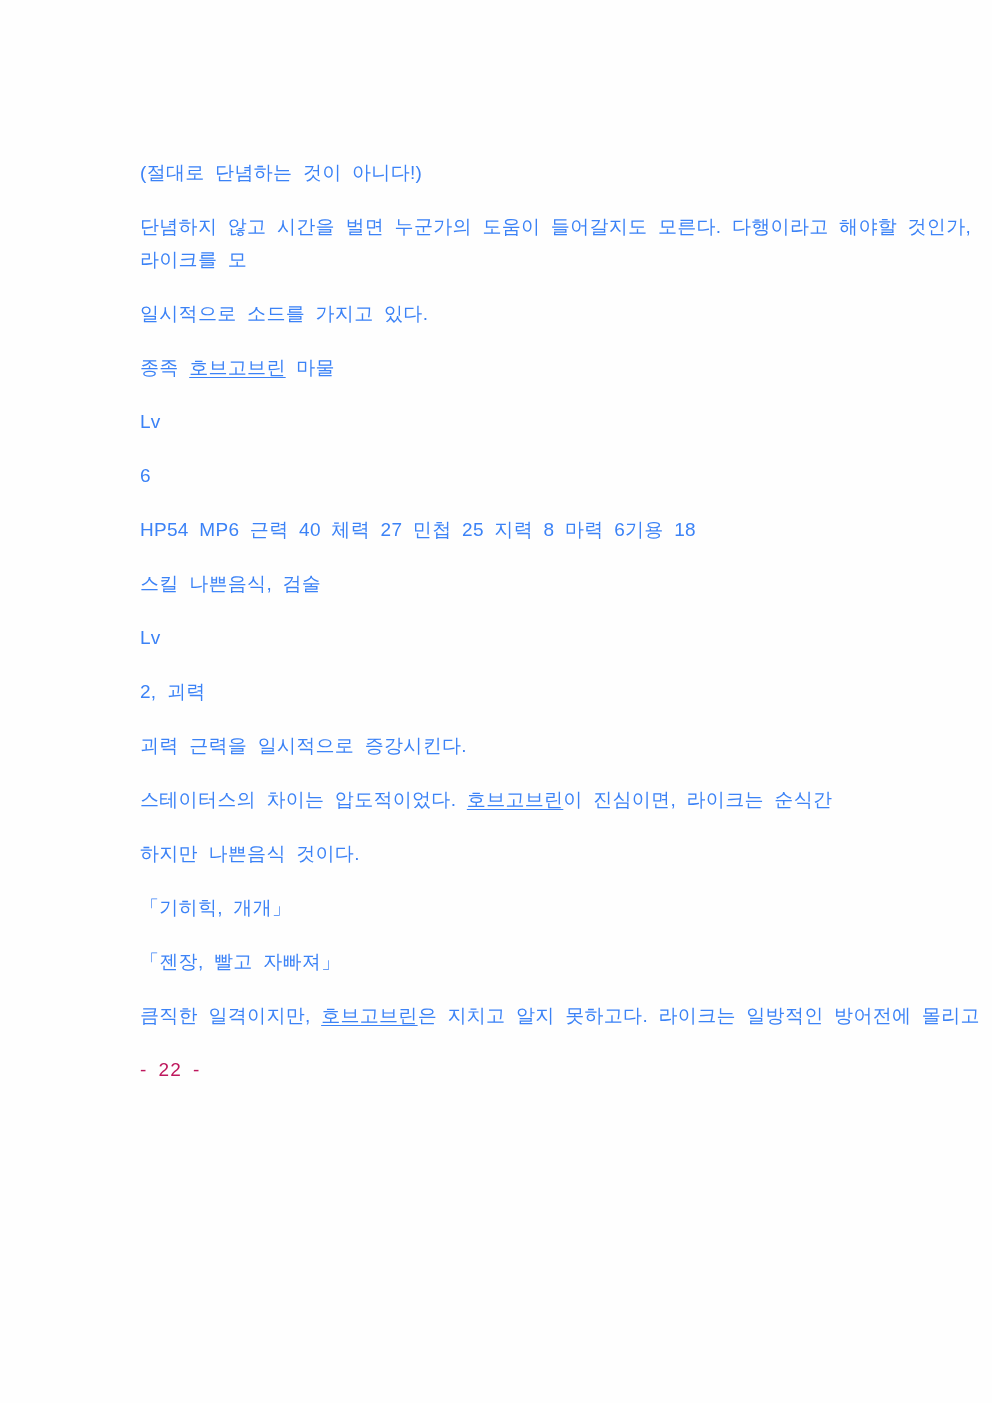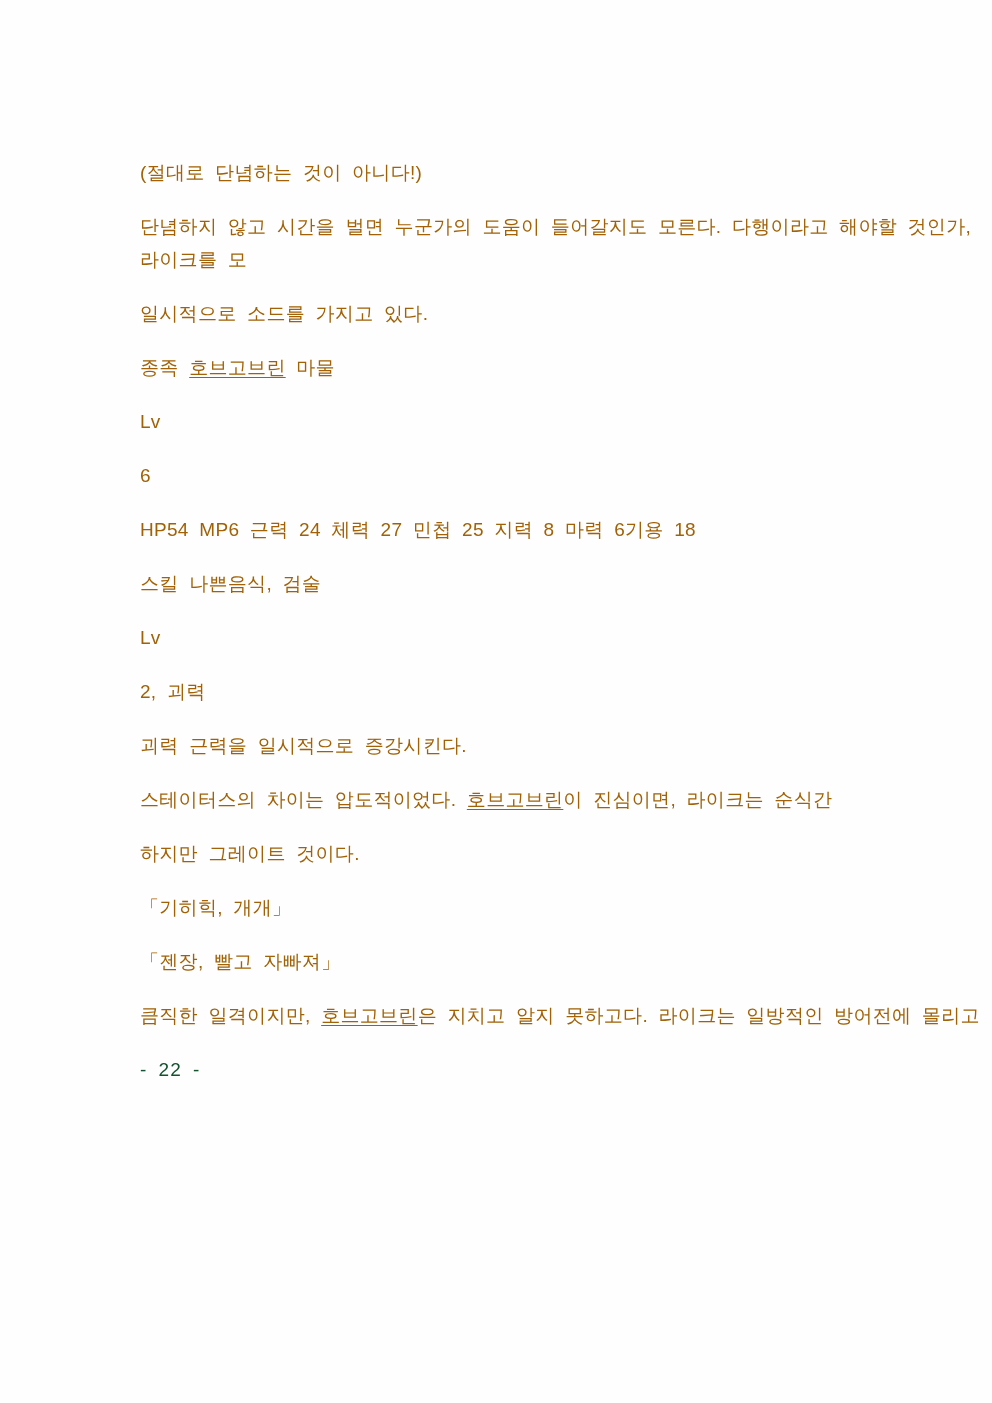--- a/index.html
+++ b/index.html
@@ -19,34 +19,34 @@
     height: 1403px;
     background: #fefefe;
     box-sizing: border-box;
     padding: 156px 100px 0 140px;
     overflow: hidden;
   }
   .doc p {
     margin: 0 0 21px 0;
     font-size: 19px;
     line-height: 33px;
-    color: #a16207;
+    color: #3b82f6;
     letter-spacing: 0.3px;
     word-spacing: 5px;
     white-space: pre;
   }
   .doc .u {
     text-decoration: underline;
     text-underline-offset: 3px;
     text-decoration-thickness: 1px;
   }
   .page-number {
     font-size: 19px;
     line-height: 33px;
-    color: #14532d;
+    color: #be185d;
     letter-spacing: 1px;
     word-spacing: 5px;
   }
 </style>
 </head>
 <body>
 
 <div class="page">
   <div class="doc">
 
@@ -57,34 +57,34 @@
 
 
     <p><span>일시적으로 소드를 가지고 있다.</span></p>
 
     <p><span>종족 </span><span class="u">호브고브린</span><span> 마물</span></p>
 
     <p><span>Lv</span></p>
 
     <p><span>6</span></p>
 
-    <p><span>HP54 MP6 근력 24 체력 27 민첩 25 지력 8 마력 6기용 18</span></p>
+    <p><span>HP54 MP6 근력 40 체력 27 민첩 25 지력 8 마력 6기용 18</span></p>
 
     <p><span>스킬 나쁜음식, 검술</span></p>
 
     <p><span>Lv</span></p>
 
     <p><span>2, 괴력</span></p>
 
     <p><span>괴력 근력을 일시적으로 증강시킨다.</span></p>
 
     <p><span>스테이터스의 차이는 압도적이었다. </span><span class="u">호브고브린</span><span>이 진심이면, 라이크는 순식간</span></p>
 
 
-    <p><span>하지만 그레이트 것이다.</span></p>
+    <p><span>하지만 나쁜음식 것이다.</span></p>
 
     <p><span>「기히힉, 개개」</span></p>
 
     <p><span>「젠장, 빨고 자빠져」</span></p>
 
 
     <p><span>큼직한 일격이지만, </span><span class="u">호브고브린</span><span>은 지치고 알지 못하고다. 라이크는 일방적인 방어전에 몰리고</span></p>
 
     <div class="page-number">- 22 -</div>
 

